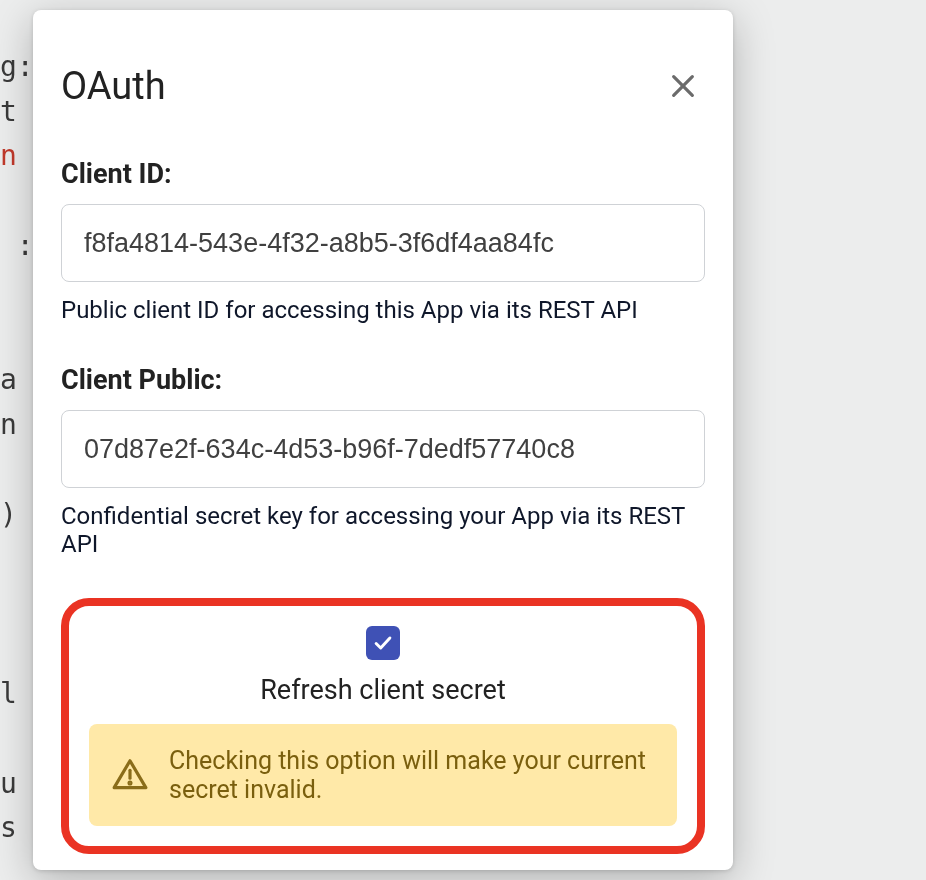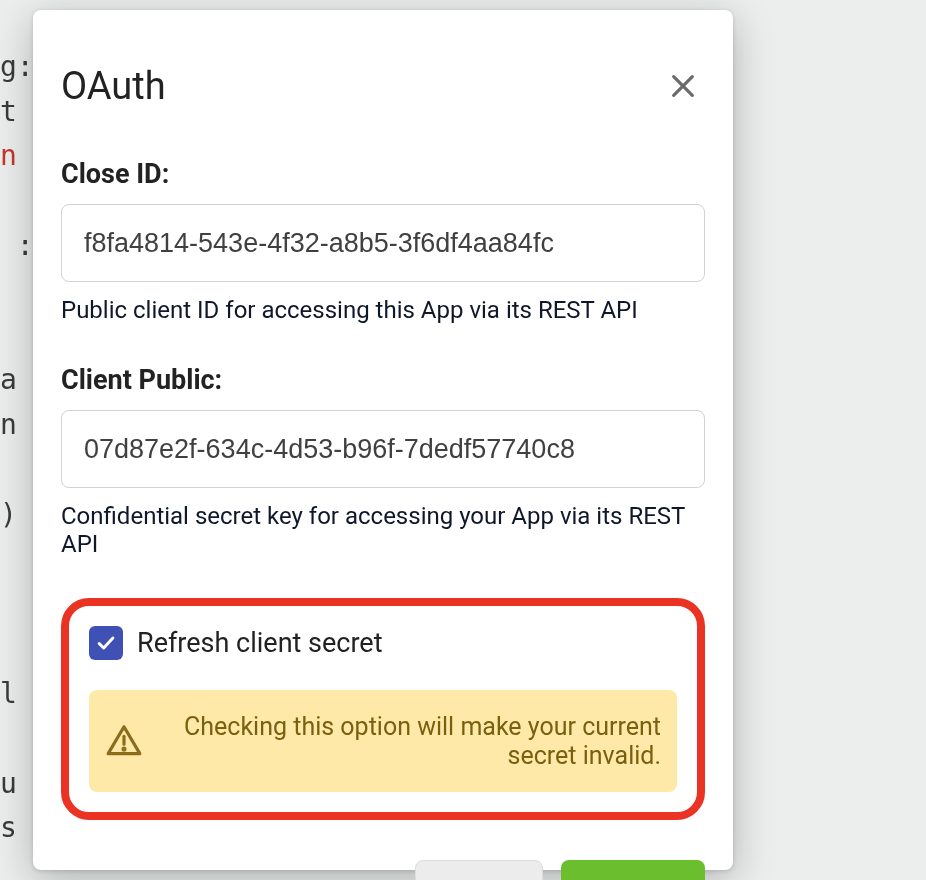--- a/index.html
+++ b/index.html
@@ -81,43 +81,43 @@
   .highlight-box {
     border: 8px solid #ea3323;
     border-radius: 28px;
     padding: 20px 20px 20px 20px;
     margin-top: 0px;
   }
   .checkbox-row {
     display: flex;
     align-items: center;
     gap: 14px;
-    margin-bottom: 30px;
+    margin-bottom: 18px;
+    flex-direction: column;
   }
   .checkbox {
     width: 34px; height: 34px;
     border-radius: 6px;
     background: #3f51b5;
     display: flex; align-items: center; justify-content: center;
     flex-shrink: 0;
     cursor: pointer;
   }
   .checkbox svg { width: 22px; height: 22px; color: #fff; }
   .checkbox-label {
     font-size: 27px;
     color: #222;
   }
   .alert {
     background: #ffe9a8;
     border-radius: 8px;
-    padding: 22px 16px;
+    padding: 22px 22px;
     display: flex;
     align-items: center;
     gap: 20px;
-    text-align: right;
   }
   .alert-icon {
     width: 38px; height: 38px;
     color: #8a6d1a;
     flex-shrink: 0;
   }
   .alert-text {
     font-size: 25px;
     color: #7a5f0e;
   }
@@ -183,21 +183,21 @@
     <h1 class="modal-title">OAuth</h1>
     <div class="close-x">
       <svg viewBox="0 0 24 24" fill="none" stroke="currentColor" stroke-width="2.4" stroke-linecap="round">
         <line x1="5" y1="5" x2="19" y2="19"></line>
         <line x1="19" y1="5" x2="5" y2="19"></line>
       </svg>
     </div>
   </div>
 
   <div class="field-group">
-    <div class="field-label">Close ID:</div>
+    <div class="field-label">Client ID:</div>
     <input class="text-input" type="text" readonly="" value="f8fa4814-543e-4f32-a8b5-3f6df4aa84fc" style="">
     <div class="help-text">Public client ID for accessing this App via its REST API</div>
   </div>
 
   <div class="field-group">
     <div class="field-label">Client Public:</div>
     <input class="text-input" type="text" readonly="" value="07d87e2f-634c-4d53-b96f-7dedf57740c8" style="">
     <div class="help-text">Confidential secret key for accessing your App via its REST API</div>
   </div>
 

